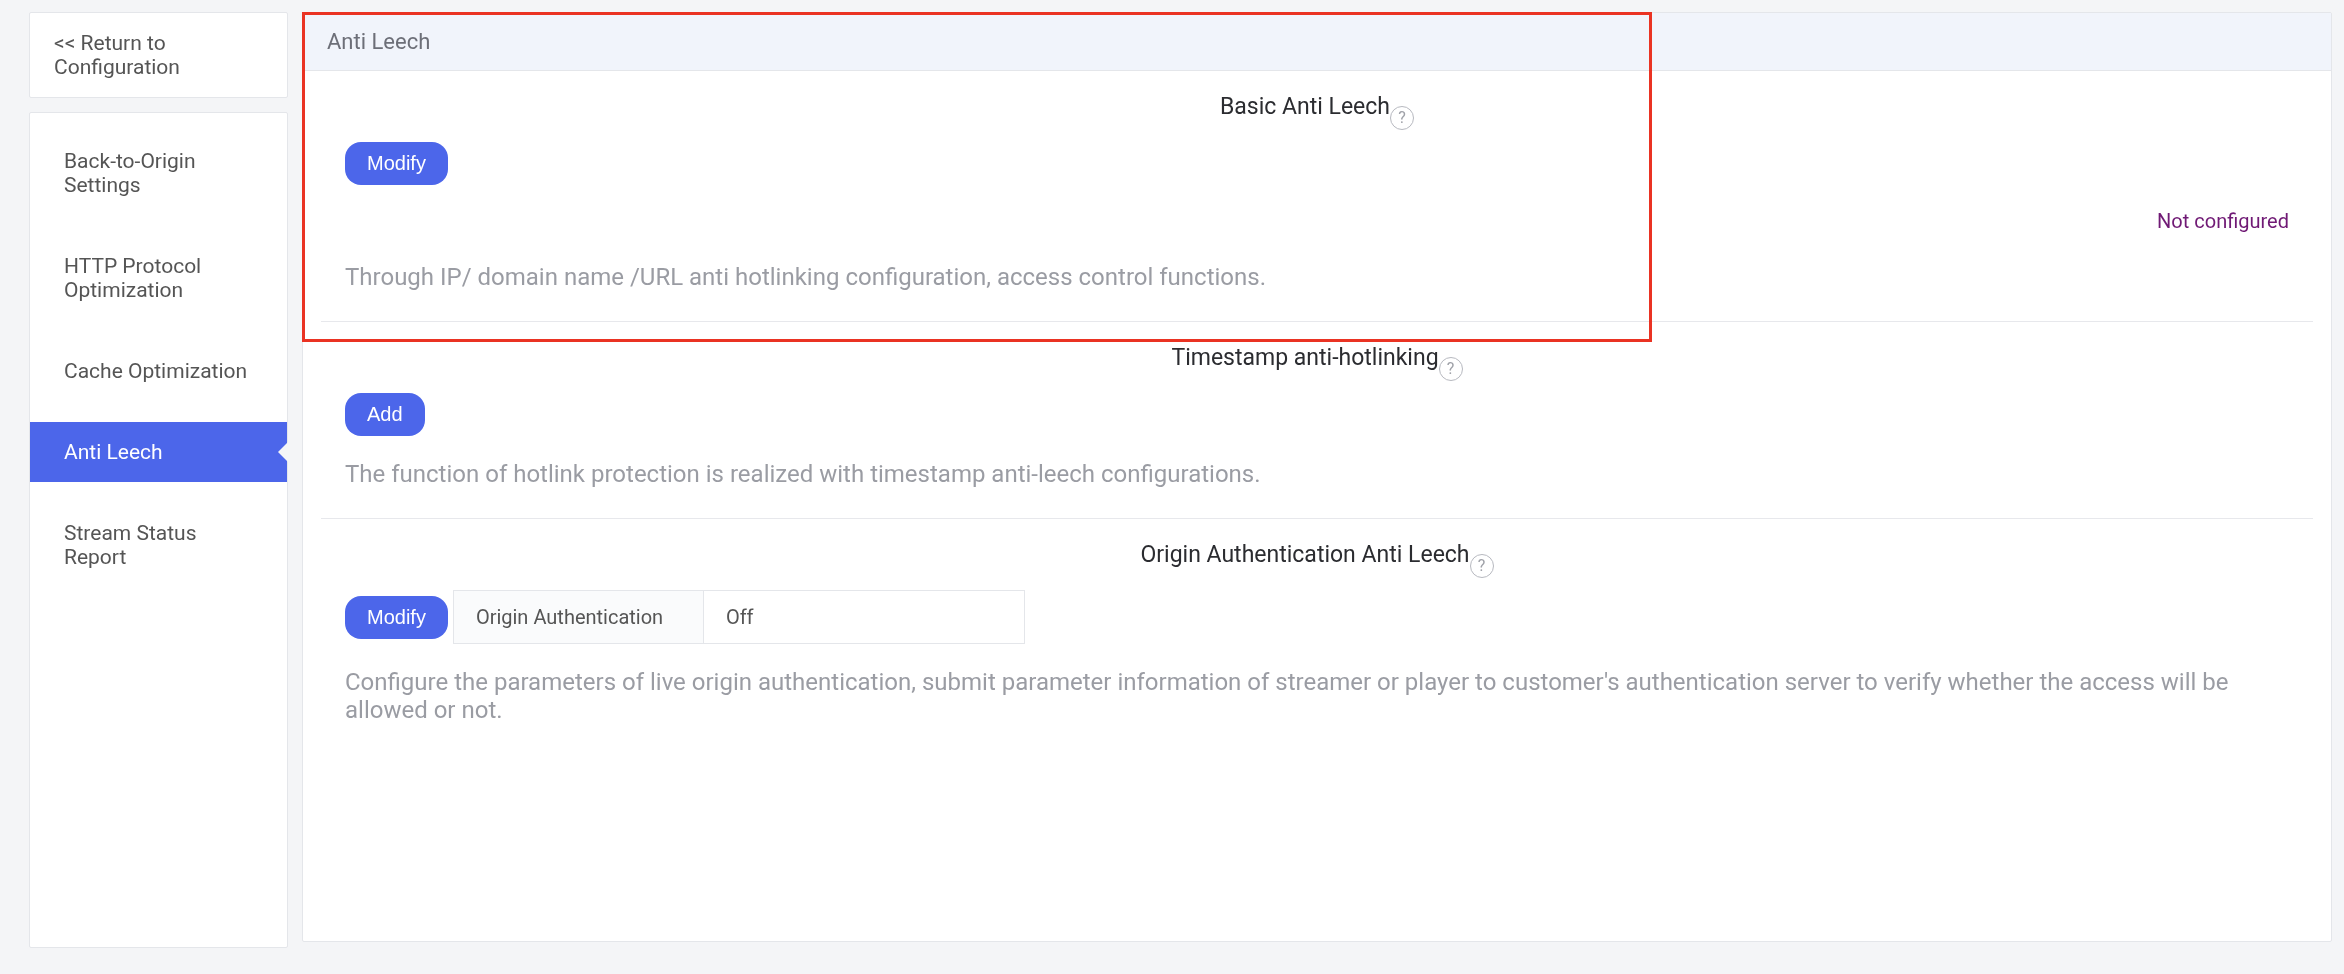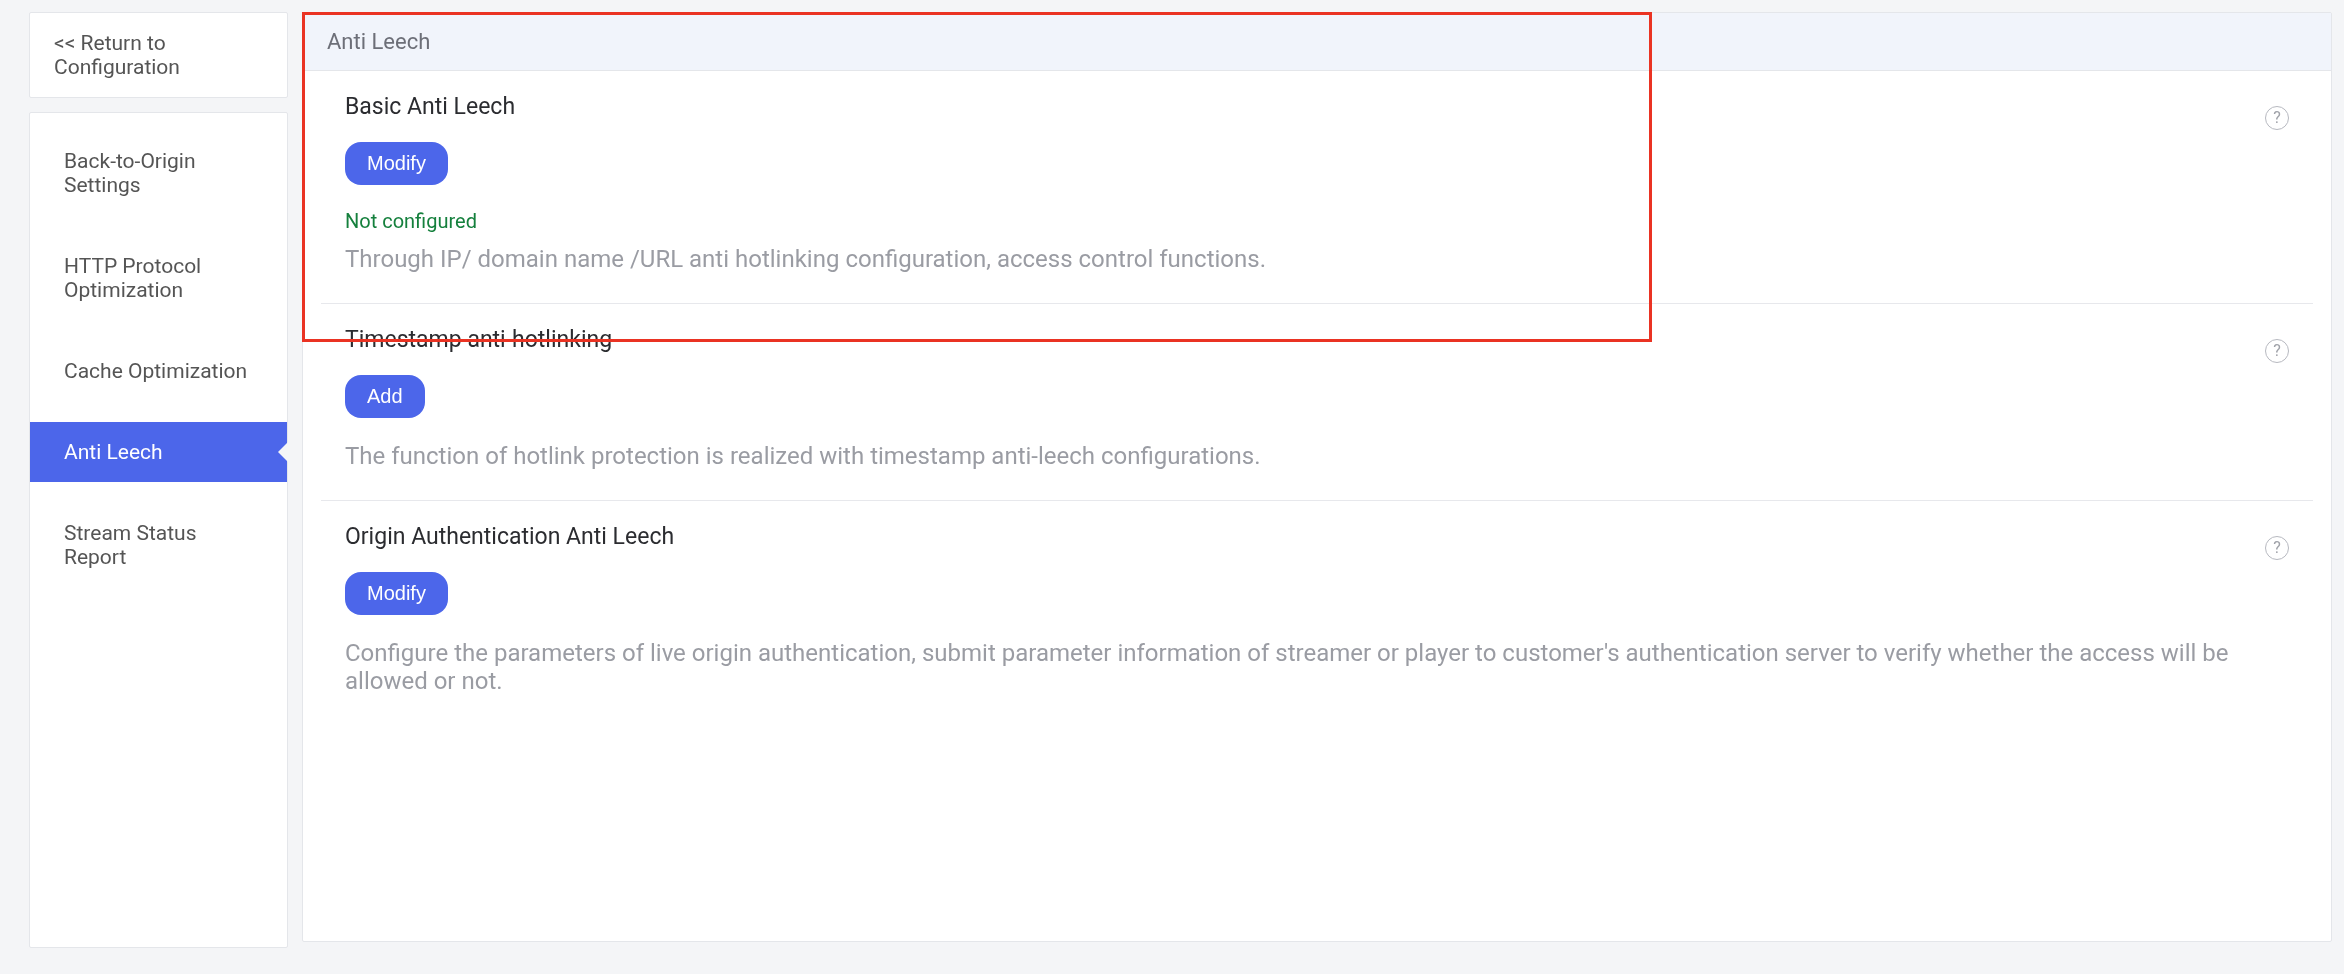--- a/index.html
+++ b/index.html
@@ -63,34 +63,34 @@
       padding: 16px 24px;
       color: #6d6f78;
       font-size: 22px;
     }
     .section {
       padding: 22px 24px 30px 24px;
       border-bottom: 1px solid #e7e8ec;
       margin: 0 18px;
     }
     .section:last-child { border-bottom: none; }
-    .section-head { display: flex; justify-content: space-between; align-items: center; }
+    .section-head { display: flex; justify-content: center; align-items: center; }
     .section-title { font-size: 23px; color: #2b2c30; margin-bottom: 22px; }
     .btn {
       display: inline-block;
       background: #4c66ea;
       color: #fff;
       border: none;
       border-radius: 16px;
       padding: 10px 22px;
       font-size: 20px;
       cursor: pointer;
       margin-bottom: 24px;
     }
-    .status-text { color: #15803d; font-size: 20px; margin-bottom: 12px; }
+    .status-text { color: #701a75; font-size: 20px; margin-bottom: 30px; text-align: right; }
     .desc-text { color: #9a9ca3; font-size: 24px; }
     .help-icon {
       display: inline-flex;
       width: 24px; height: 24px;
       border: 1.6px solid #b7b9c0;
       border-radius: 50%;
       align-items: center; justify-content: center;
       color: #9fa1a8; font-size: 16px;
       cursor: pointer;
       flex: 0 0 auto;
@@ -153,18 +153,22 @@
       <button class="btn">Add</button>
       <div class="desc-text">The function of hotlink protection is realized with timestamp anti-leech configurations.</div>
     </div>
 
     <div class="section">
       <div class="section-head">
         <div class="section-title">Origin Authentication Anti Leech</div>
         <span class="help-icon">?</span>
       </div>
       <button class="btn">Modify</button>
+      <div class="kv-table">
+        <div class="k">Origin Authentication</div>
+        <div class="v">Off</div>
+      </div>
       <div class="desc-text">Configure the parameters of live origin authentication, submit parameter information of streamer or player to customer's authentication server to verify whether the access will be allowed or not.</div>
     </div>
 
   </div>
 
 </div>
 
 </body></html>

